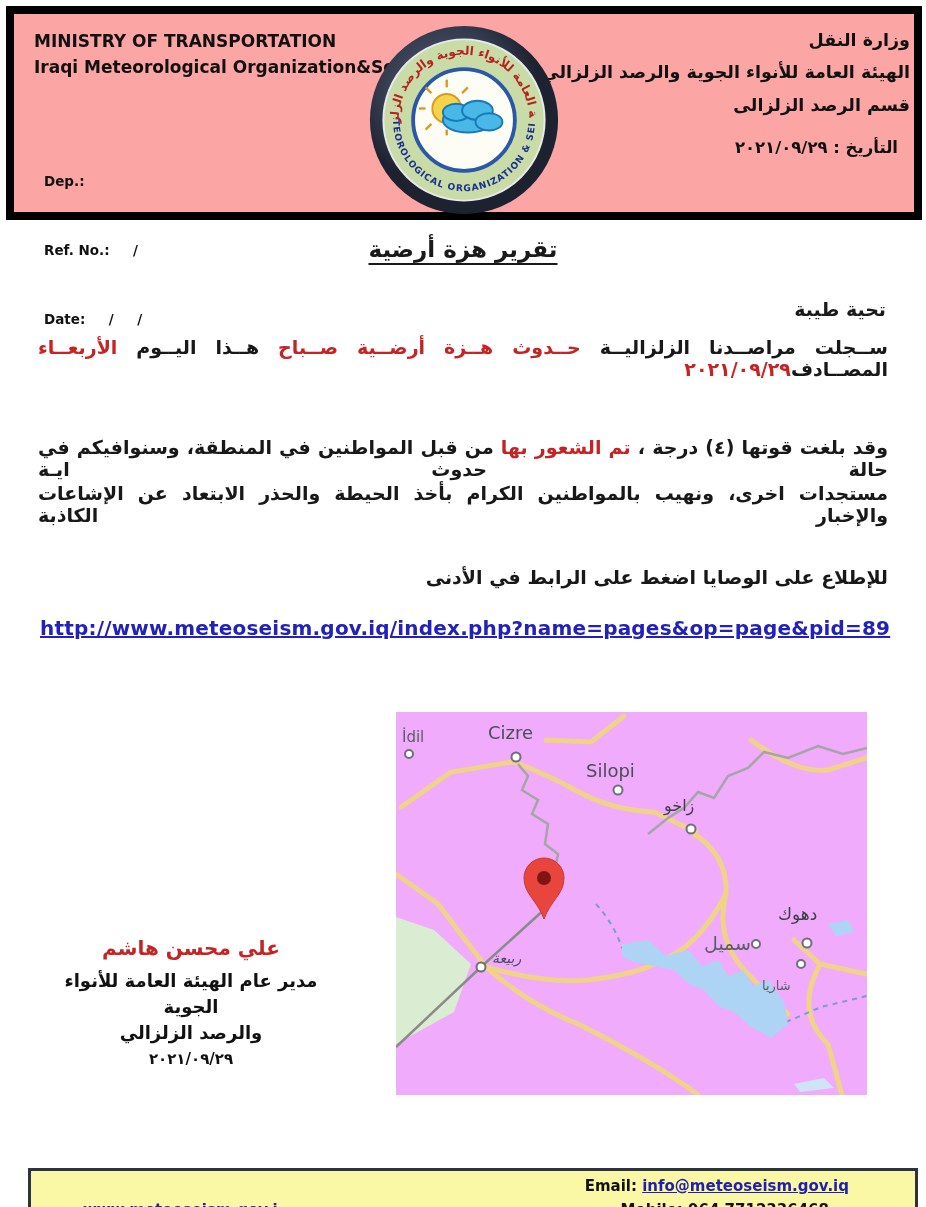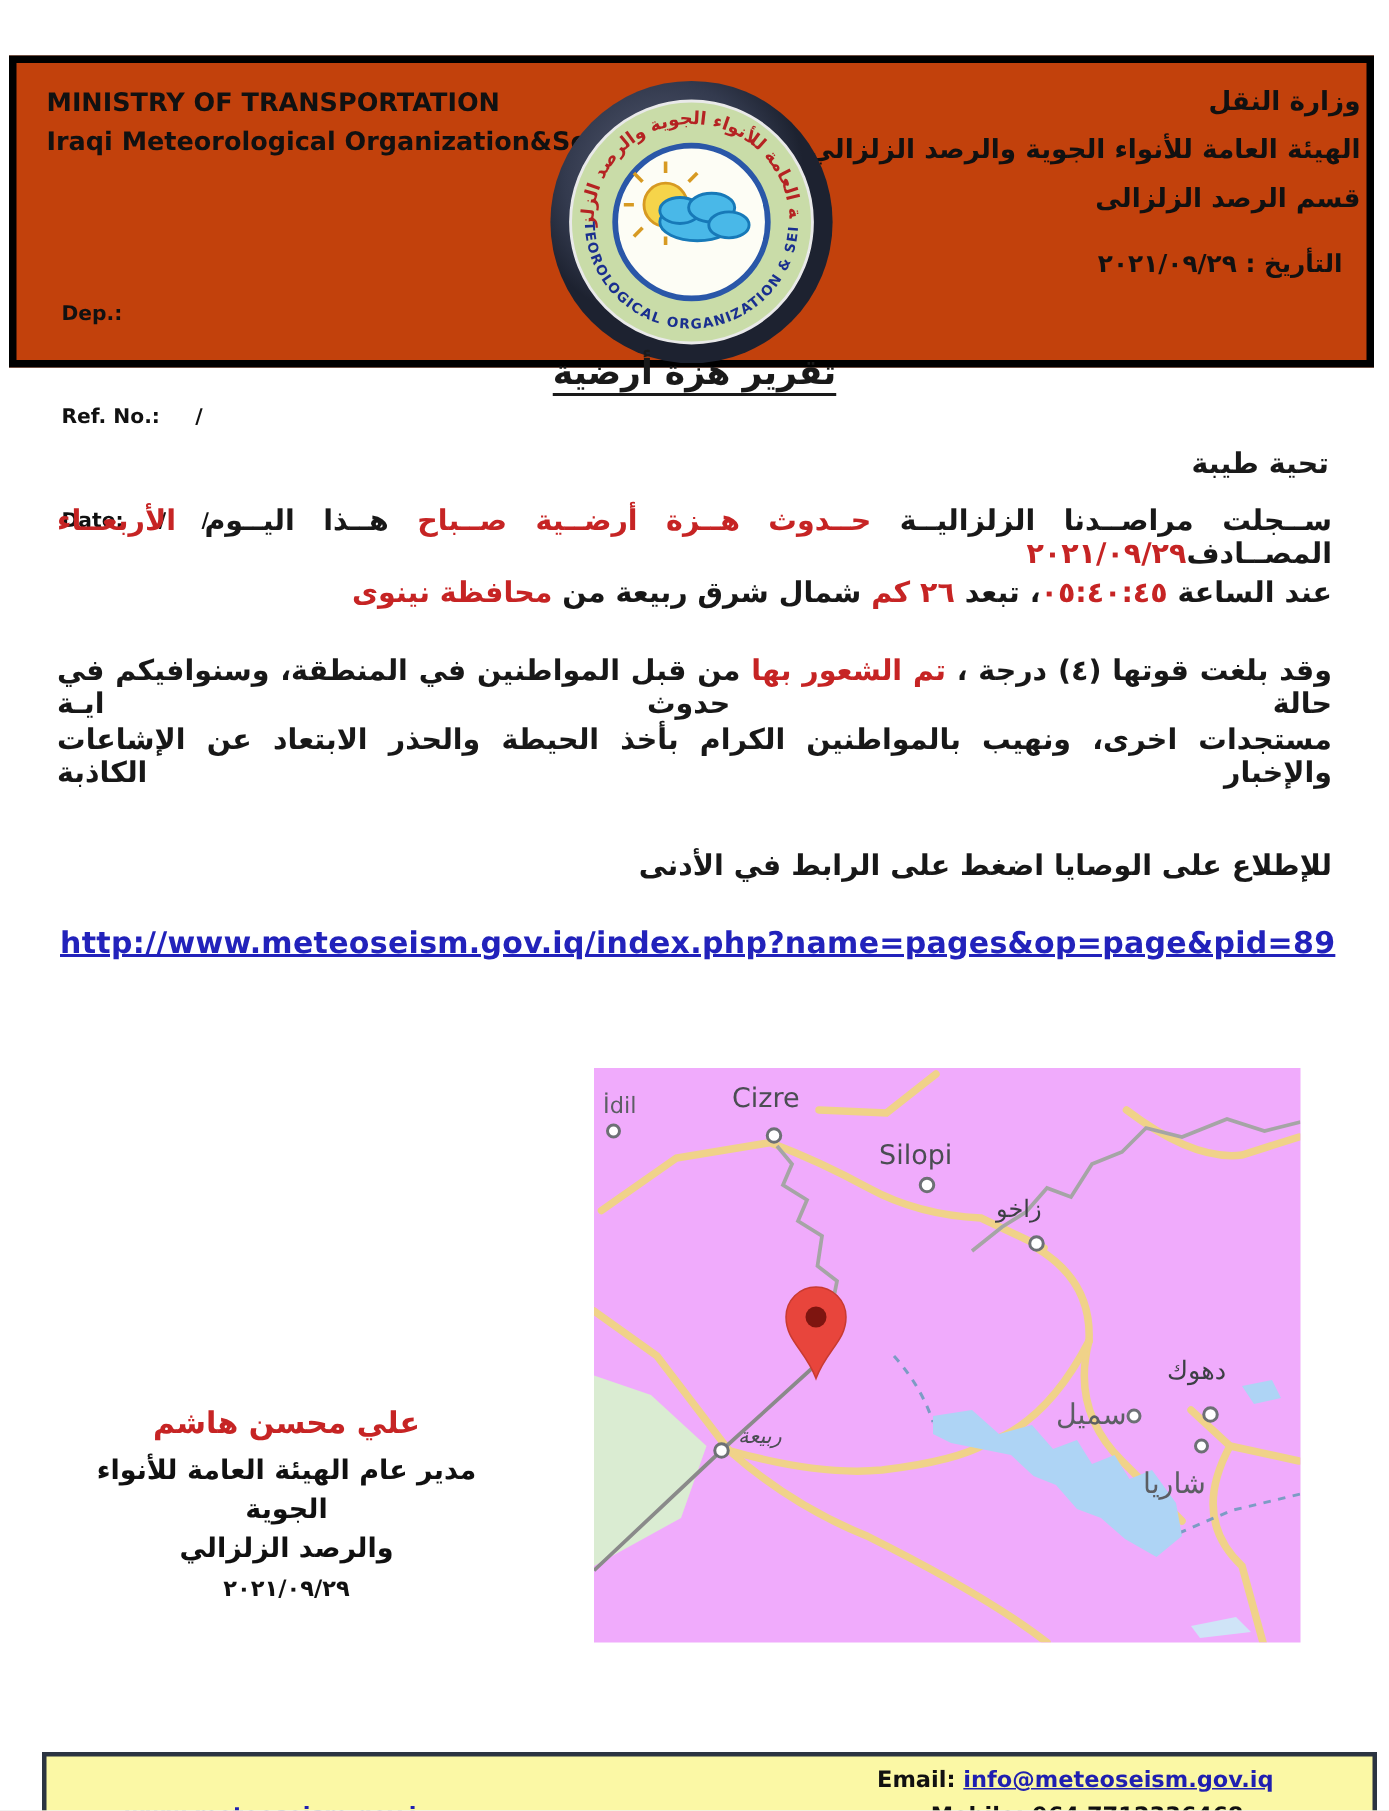--- a/index.html
+++ b/index.html
@@ -4,21 +4,21 @@
 <style>
   html,body{margin:0;padding:0;background:#e8e8e8;}
   .page{
     position:relative;width:926px;height:1207px;background:#ffffff;
     overflow:hidden;font-family:"DejaVu Sans","Liberation Sans",sans-serif;
     color:#1a1a1a;margin:0 auto;
   }
   
   .header-box{
     position:absolute;left:6px;top:6px;width:900px;height:198px;
-    background:#c2410c;border:5px solid #000000;margin-top:31px;
+    background:#fca5a5;border:8px solid #000000;
   }
   .hdr-left{position:absolute;left:20px;top:14px;font-weight:bold;font-size:17px;line-height:1.55;color:#111;}
   .hdr-ref{position:absolute;left:30px;top:110px;font-weight:bold;font-size:13.5px;line-height:1.7;color:#111;white-space:pre;}
   .hdr-right{position:absolute;right:4px;top:10px;direction:rtl;text-align:right;font-weight:bold;font-size:17.5px;line-height:1.85;color:#111;}
   .hdr-date{position:absolute;right:16px;top:124px;direction:rtl;font-weight:bold;font-size:16.5px;color:#111;}
   .logo{position:absolute;left:50%;top:10px;transform:translateX(-50%);width:192px;height:192px;}
   
   .title-wrap{position:absolute;left:0;top:236px;width:100%;text-align:center;direction:rtl;}
   .title-wrap span{font-weight:bold;font-size:23px;text-decoration:underline;text-underline-offset:6px;}
   .greeting{position:absolute;right:40px;top:298px;direction:rtl;font-weight:bold;font-size:19px;}
@@ -38,21 +38,21 @@
   .map{position:absolute;left:396px;top:712px;width:471px;height:383px;background:#f0abfc;overflow:hidden;}
   .map svg{position:absolute;left:0;top:0;}
   .map-label{position:absolute;color:#5b5e63;white-space:nowrap;}
   .lb-idil{left:6px;top:16px;font-size:15px;}
   .lb-cizre{left:92px;top:10px;font-size:18px;color:#4a4d52;}
   .lb-silopi{left:190px;top:48px;font-size:18px;color:#4a4d52;}
   .lb-zakho{left:268px;top:84px;font-size:16px;color:#3c3f44;}
   .lb-rabia{left:96px;top:238px;font-size:14px;color:#4a4d52;font-style:italic;}
   .lb-dohuk{left:382px;top:192px;font-size:17px;color:#3c3f44;}
   .lb-semel{left:308px;top:220px;font-size:19px;}
-  .lb-sharya{left:366px;top:266px;font-size:19px;}
+  .lb-sharya{left:366px;top:266px;font-size:13px;}
   
   .sign{position:absolute;left:36px;top:936px;width:310px;text-align:center;direction:rtl;font-weight:bold;}
   .sign-name{color:#c62424;font-size:20px;margin-bottom:8px;}
   .sign-l1,.sign-l2{font-size:18px;color:#111;line-height:1.45;}
   .sign-date{font-size:15px;color:#111;margin-top:4px;}
   
   .footer{
     position:absolute;left:28px;top:1168px;width:884px;height:80px;
     background:#fbf8a5;border:3px solid #2c3441;
   }
@@ -127,21 +127,20 @@
   </div>
 
   <div class="title-wrap">
     <span>تقرير هزة أرضية</span>
   </div>
 
   <div class="greeting">تحية طيبة</div>
 
   <div class="para jst p1l1"><span>ســجلت مراصــدنا الزلزاليــة </span><span class="red">حــدوث هــزة أرضــية صــباح</span><span> هــذا اليــوم </span><span class="red">الأربعــاء</span><span> المصــادف</span><span class="red">٢٠٢١/٠٩/٢٩</span></div>
 
-  <div class="para rgt p1l2"><span>عند الساعة </span><span class="red">٠٥:٤٠:٤٥</span><span>، تبعد </span><span class="red">٢٦ كم</span><span> شمال شرق ربيعة من </span><span class="red">محافظة نينوى</span></div>
 
   <div class="para jst p2l1"><span>وقد بلغت قوتها (٤) درجة ، </span><span class="red">تم الشعور بها</span><span> من قبل المواطنين في المنطقة، وسنوافيكم في حالة حدوث ايـة</span></div>
 
   <div class="para jst p2l2">مستجدات اخرى، ونهيب بالمواطنين الكرام بأخذ الحيطة والحذر الابتعاد عن الإشاعات والإخبار الكاذبة</div>
 
   <div class="para rgt p3">للإطلاع على الوصايا اضغط على الرابط في الأدنى</div>
 
   <div class="link-row">
     <a href="#">http://www.meteoseism.gov.iq/index.php?name=pages&amp;op=page&amp;pid=89</a>
   </div>

